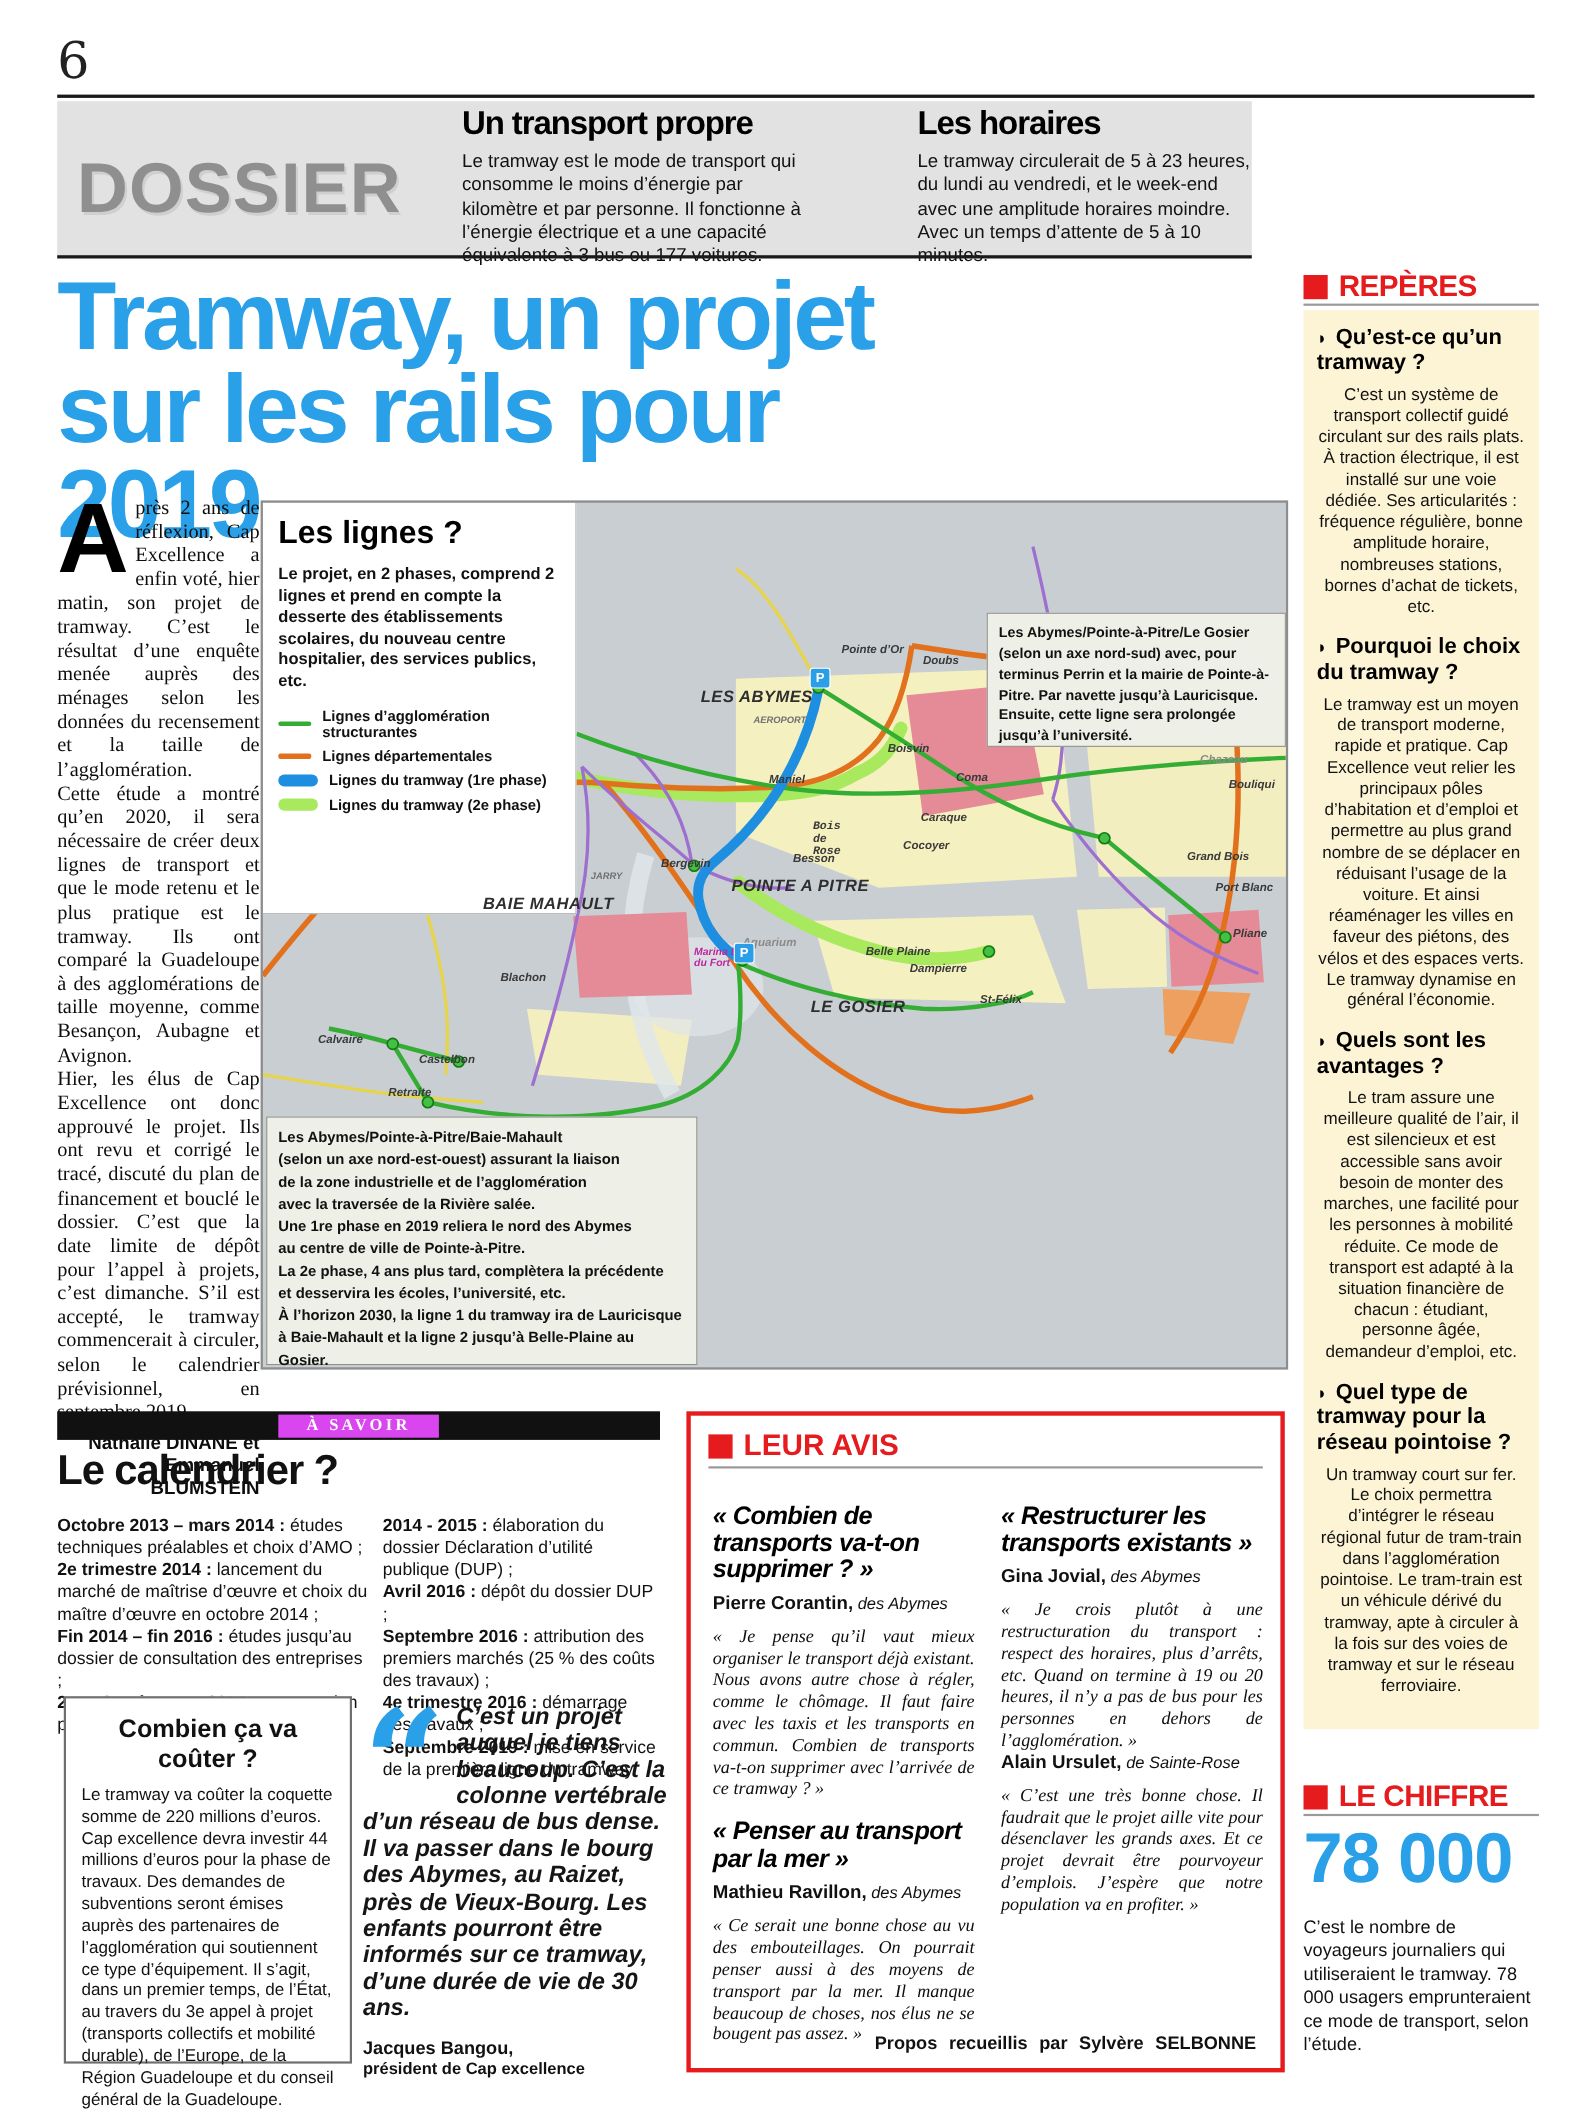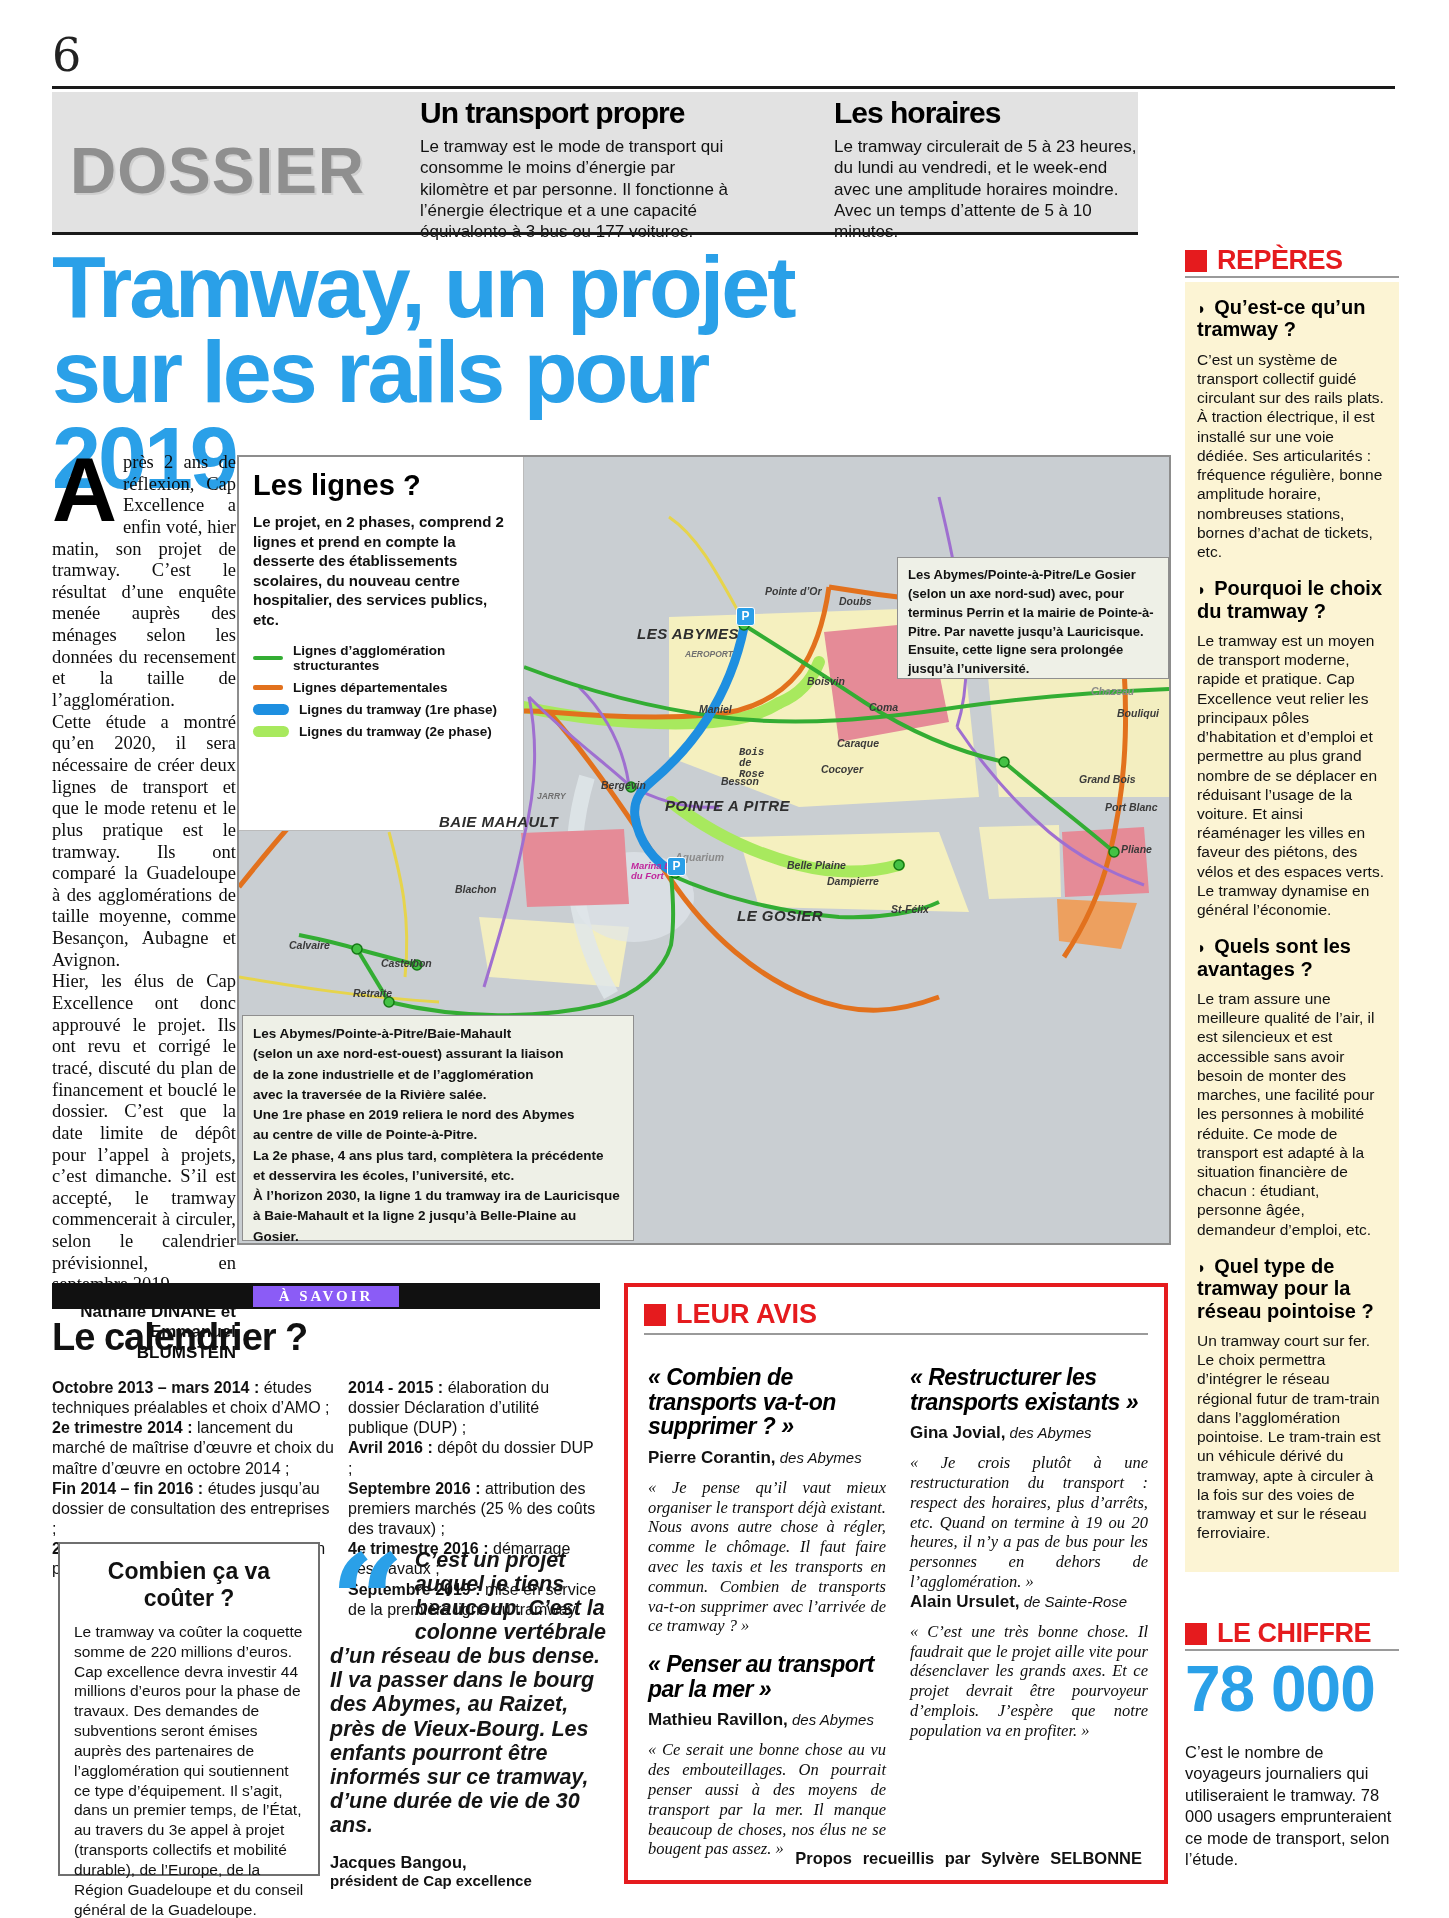--- a/index.html
+++ b/index.html
@@ -60,29 +60,29 @@
 
   
   .sec-head{position:absolute;display:flex;align-items:center;}
   .red-sq{width:22px;height:22px;background:#e51b1e;margin-right:10px;}
   .sec-head .t{font:800 27px "Liberation Sans",sans-serif;color:#e51b1e;letter-spacing:-.5px;}
   .head-rule{position:absolute;height:2px;background:#9a9a9a;}
   .yellow-panel{position:absolute;left:1185px;top:282px;width:214px;height:1290px;background:#fcf4d4;
                 padding:10px 12px;box-sizing:border-box;overflow:hidden;}
   .yp-q{font:700 20px/1.12 "Liberation Sans",sans-serif;color:#000;margin:16px 0 9px 0;}
   .yp-q .bullet{font-size:16px;margin-right:2px;}
-  .yp-a{font:400 15.5px/1.24 "Liberation Sans",sans-serif;color:#111;}
+  .yp-a{font:400 15.5px/1.24 "Liberation Sans",sans-serif;color:#111;text-align:center;}
   .chiffre-num{position:absolute;left:1185px;top:1652px;font:800 64px "Liberation Sans",sans-serif;
                color:#2aa0e8;letter-spacing:-1px;}
   .chiffre-body{position:absolute;left:1185px;top:1742px;width:210px;font:400 16.5px/1.3 "Liberation Sans",sans-serif;}
 
   
   .savoir-bar{position:absolute;left:52px;top:1283px;width:548px;height:26px;background:#111;
               display:flex;align-items:center;justify-content:center;}
-  .savoir-chip{background:#8b5cf6;color:#fff;font:700 15px "Liberation Serif",serif;letter-spacing:3px;
+  .savoir-chip{background:#d946ef;color:#fff;font:700 15px "Liberation Serif",serif;letter-spacing:3px;
                padding:2px 26px;}
   .cal-title{position:absolute;left:52px;top:1316px;font:800 38px "Liberation Sans",sans-serif;letter-spacing:-1px;}
   .cal-col{position:absolute;top:1378px;font:400 16px/1.26 "Liberation Sans",sans-serif;}
   .cal-col1{left:52px;width:284px;}
   .cal-col2{left:348px;width:252px;}
   .cal-col p{margin:0;}
   .cal-col b{font-weight:700;}
 
   
   .cost-box{position:absolute;left:58px;top:1542px;width:262px;height:334px;border:2px solid #6f6f6f;

